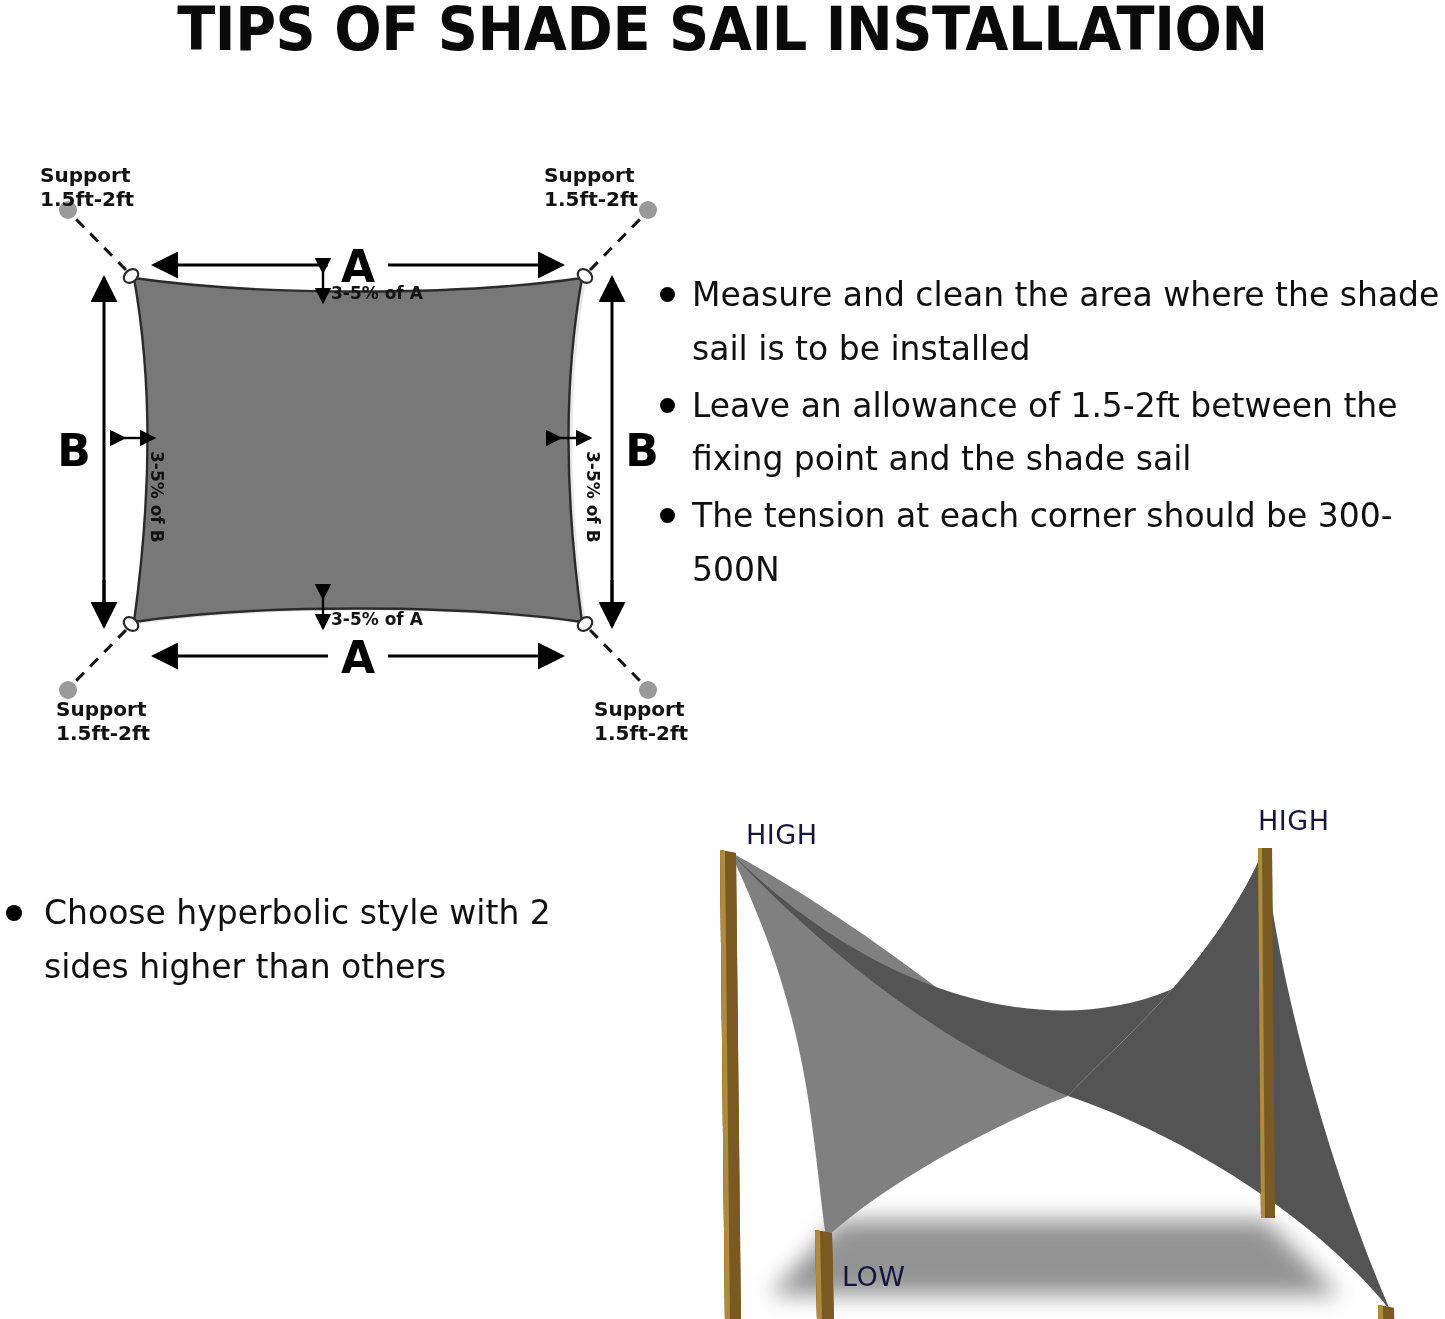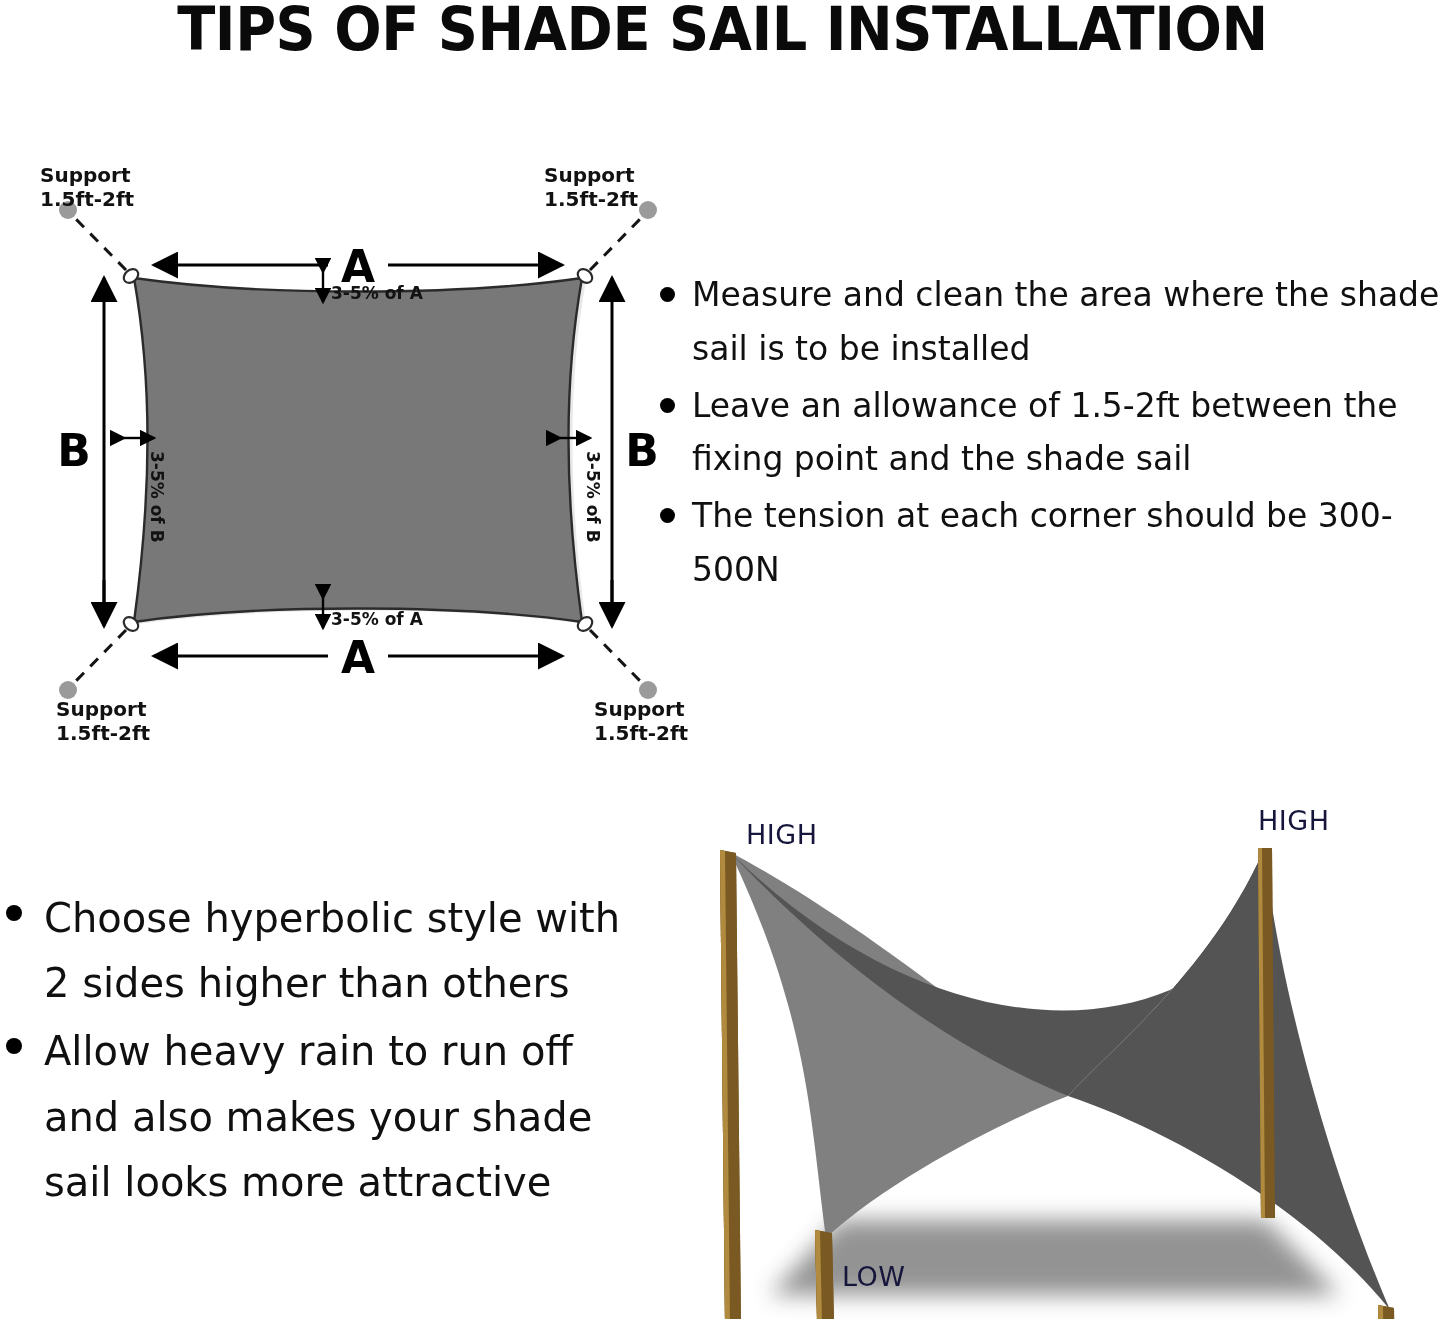--- a/index.html
+++ b/index.html
@@ -35,21 +35,21 @@
   .bullet-list li::before{
     content:"";position:absolute;left:12px;border-radius:50%;
     background:#000;
   }
 
   #tips-right{left:648px;top:268px;width:800px;}
   #tips-right li{font-size:33px;line-height:1.63;margin-bottom:3px;}
   #tips-right li::before{width:15px;height:15px;top:19px;}
 
   #tips-left{left:0px;top:886px;width:625px;}
-  #tips-left li{font-size:40px;line-height:1.63;margin-bottom:3px;}
+  #tips-left li{font-size:33px;line-height:1.63;margin-bottom:3px;}
   #tips-left li::before{width:16px;height:16px;top:19px;left:6px;}
 
   
   #hyperbolic-illustration{position:absolute;left:650px;top:790px;width:795px;height:529px;text-decoration:underline;}
   #hyperbolic-illustration svg{display:block;}
   .hl-label{font-size:27px;fill:#16163c;letter-spacing:0.5px;
      font-family:"DejaVu Sans","Liberation Sans",sans-serif;}
 </style>
 </head>
 <body>
@@ -182,21 +182,20 @@
 </div>
 
 <ul class="bullet-list" id="tips-right">
   <li>Measure and clean the area where the shade sail is to be installed</li>
   <li>Leave an allowance of 1.5-2ft between the fixing point and the shade sail</li>
   <li>The tension at each corner should be 300-500N</li>
 </ul>
 
 <ul class="bullet-list" id="tips-left">
   <li>Choose hyperbolic style with 2 sides higher than others</li>
-  <li>Allow heavy rain to run off and also makes your shade sail looks more attractive</li>
 </ul>
 
 <div id="hyperbolic-illustration">
   <svg width="795" height="529" viewBox="0 0 795 529" xmlns="http://www.w3.org/2000/svg">
     <defs>
       <filter id="blurShadow" x="-30%" y="-60%" width="160%" height="260%">
         <feGaussianBlur stdDeviation="11"></feGaussianBlur>
       </filter>
     </defs>
 

